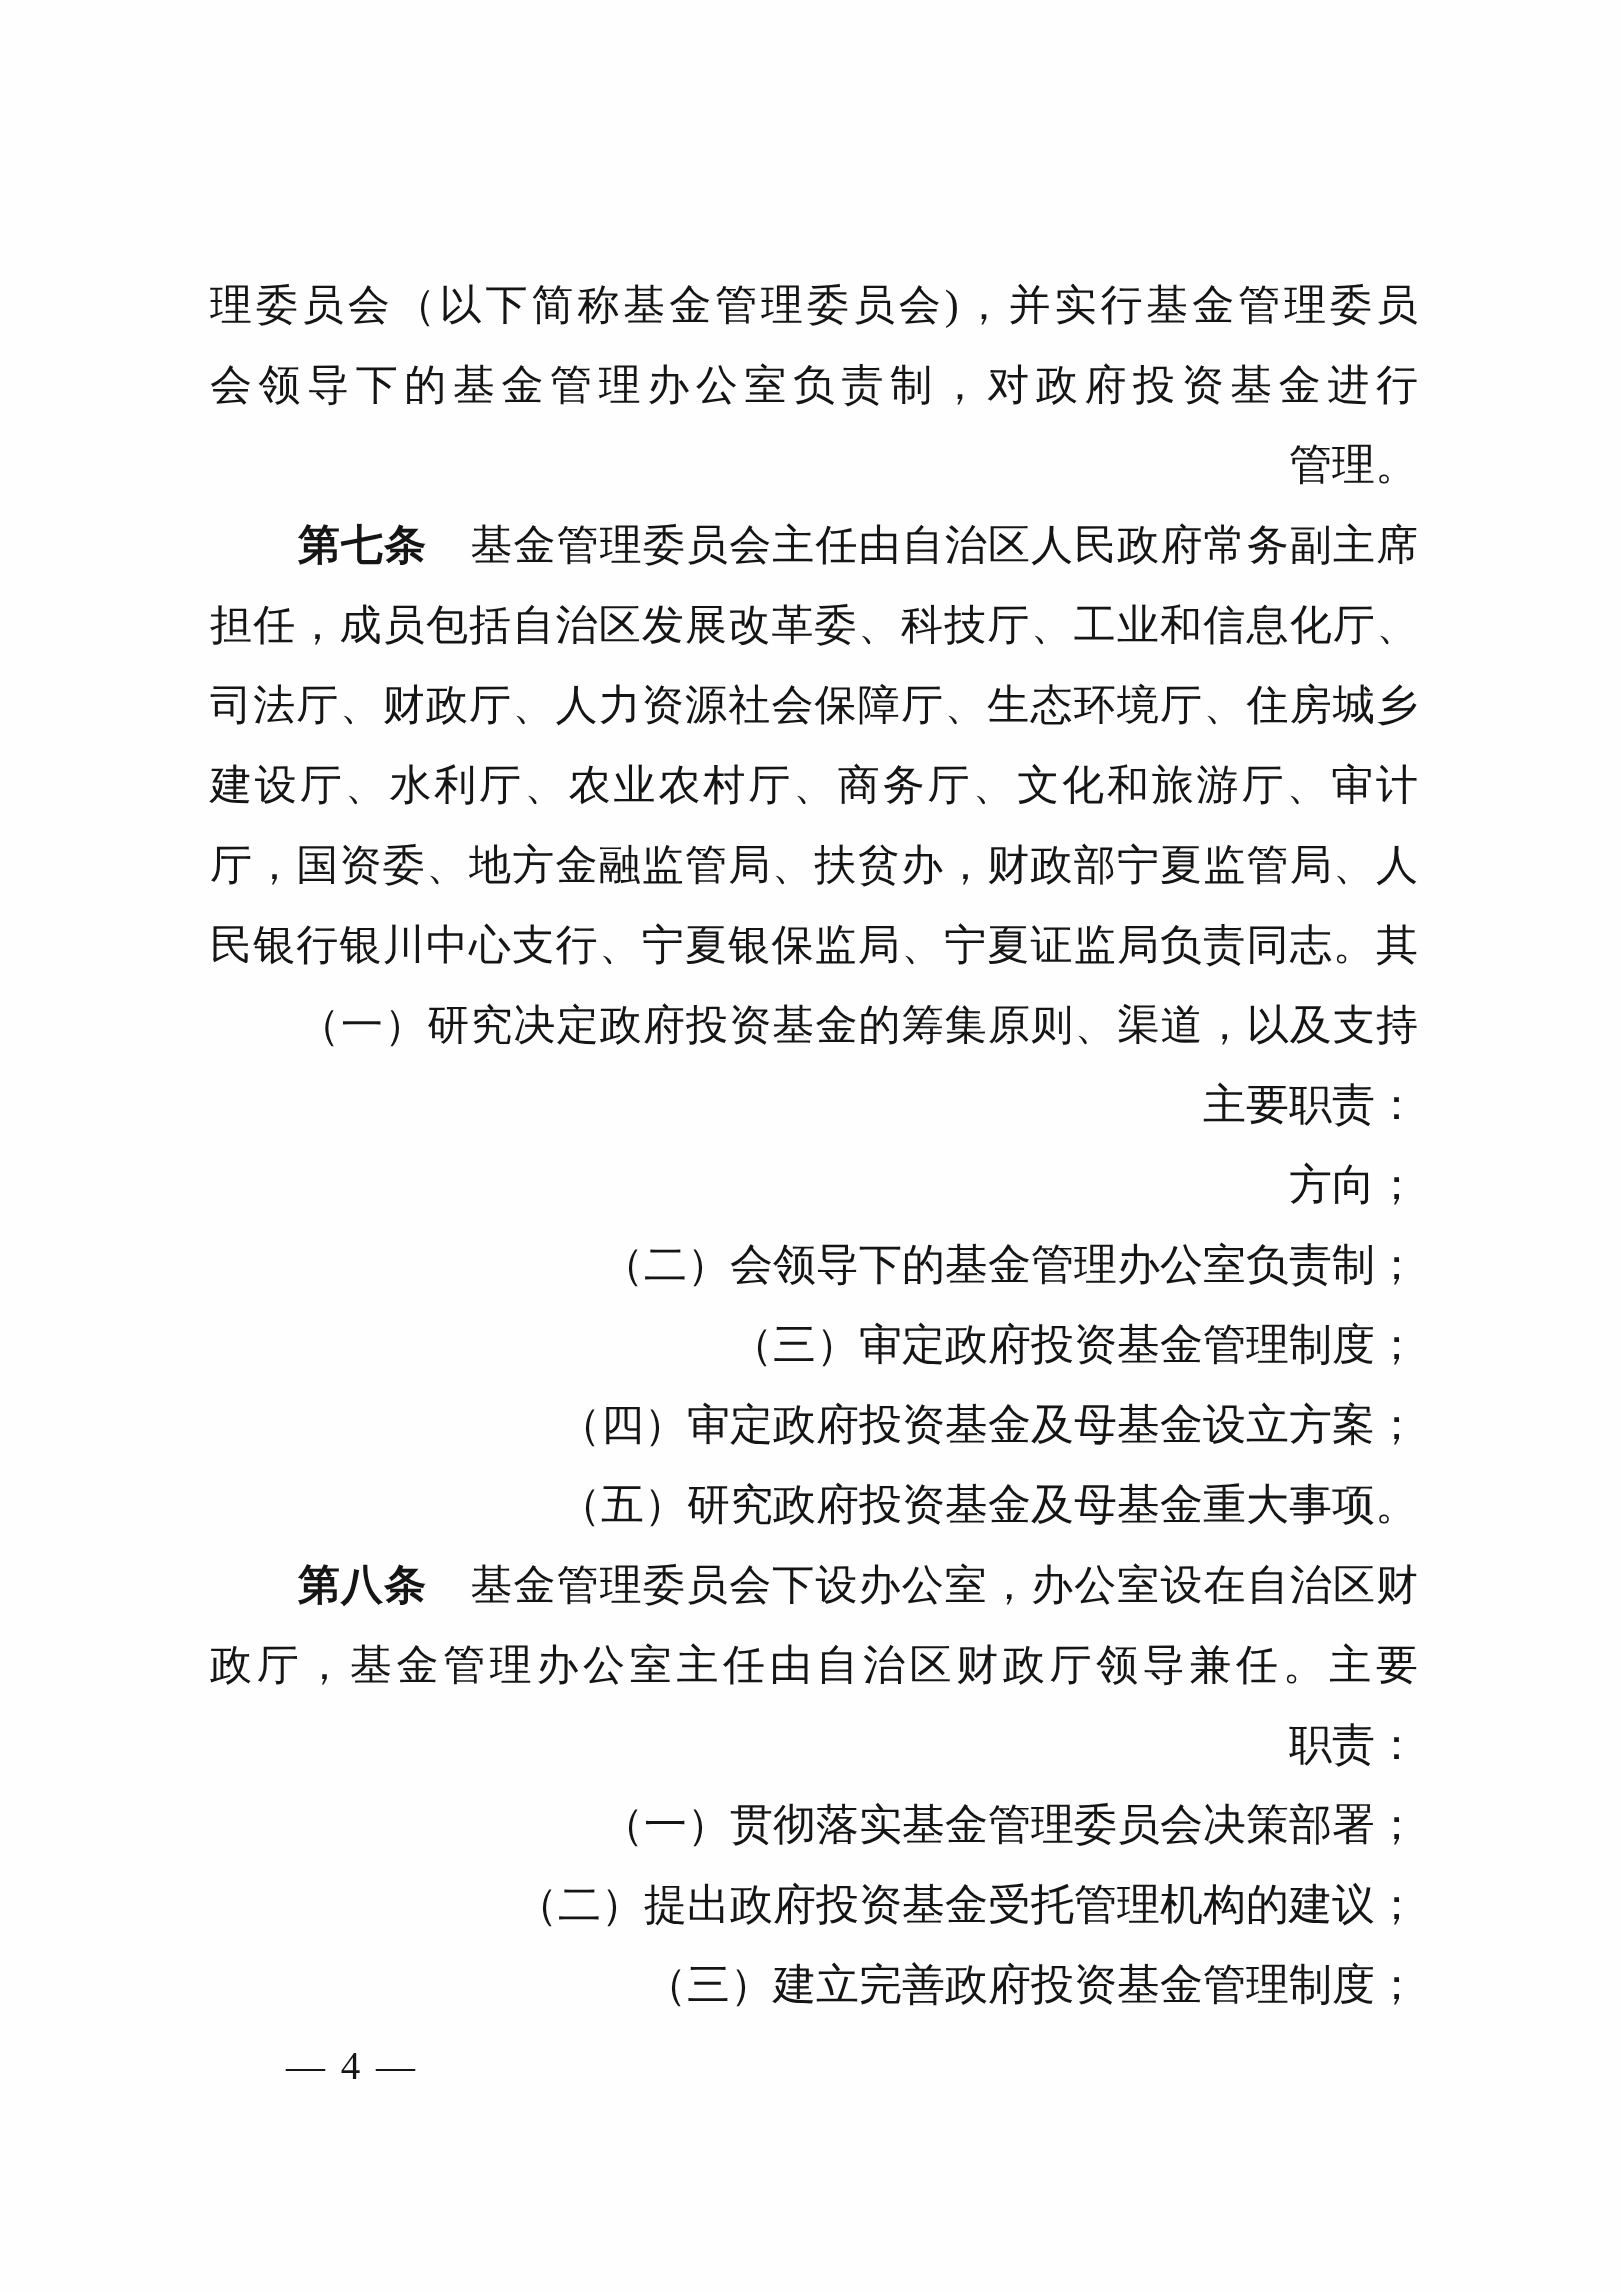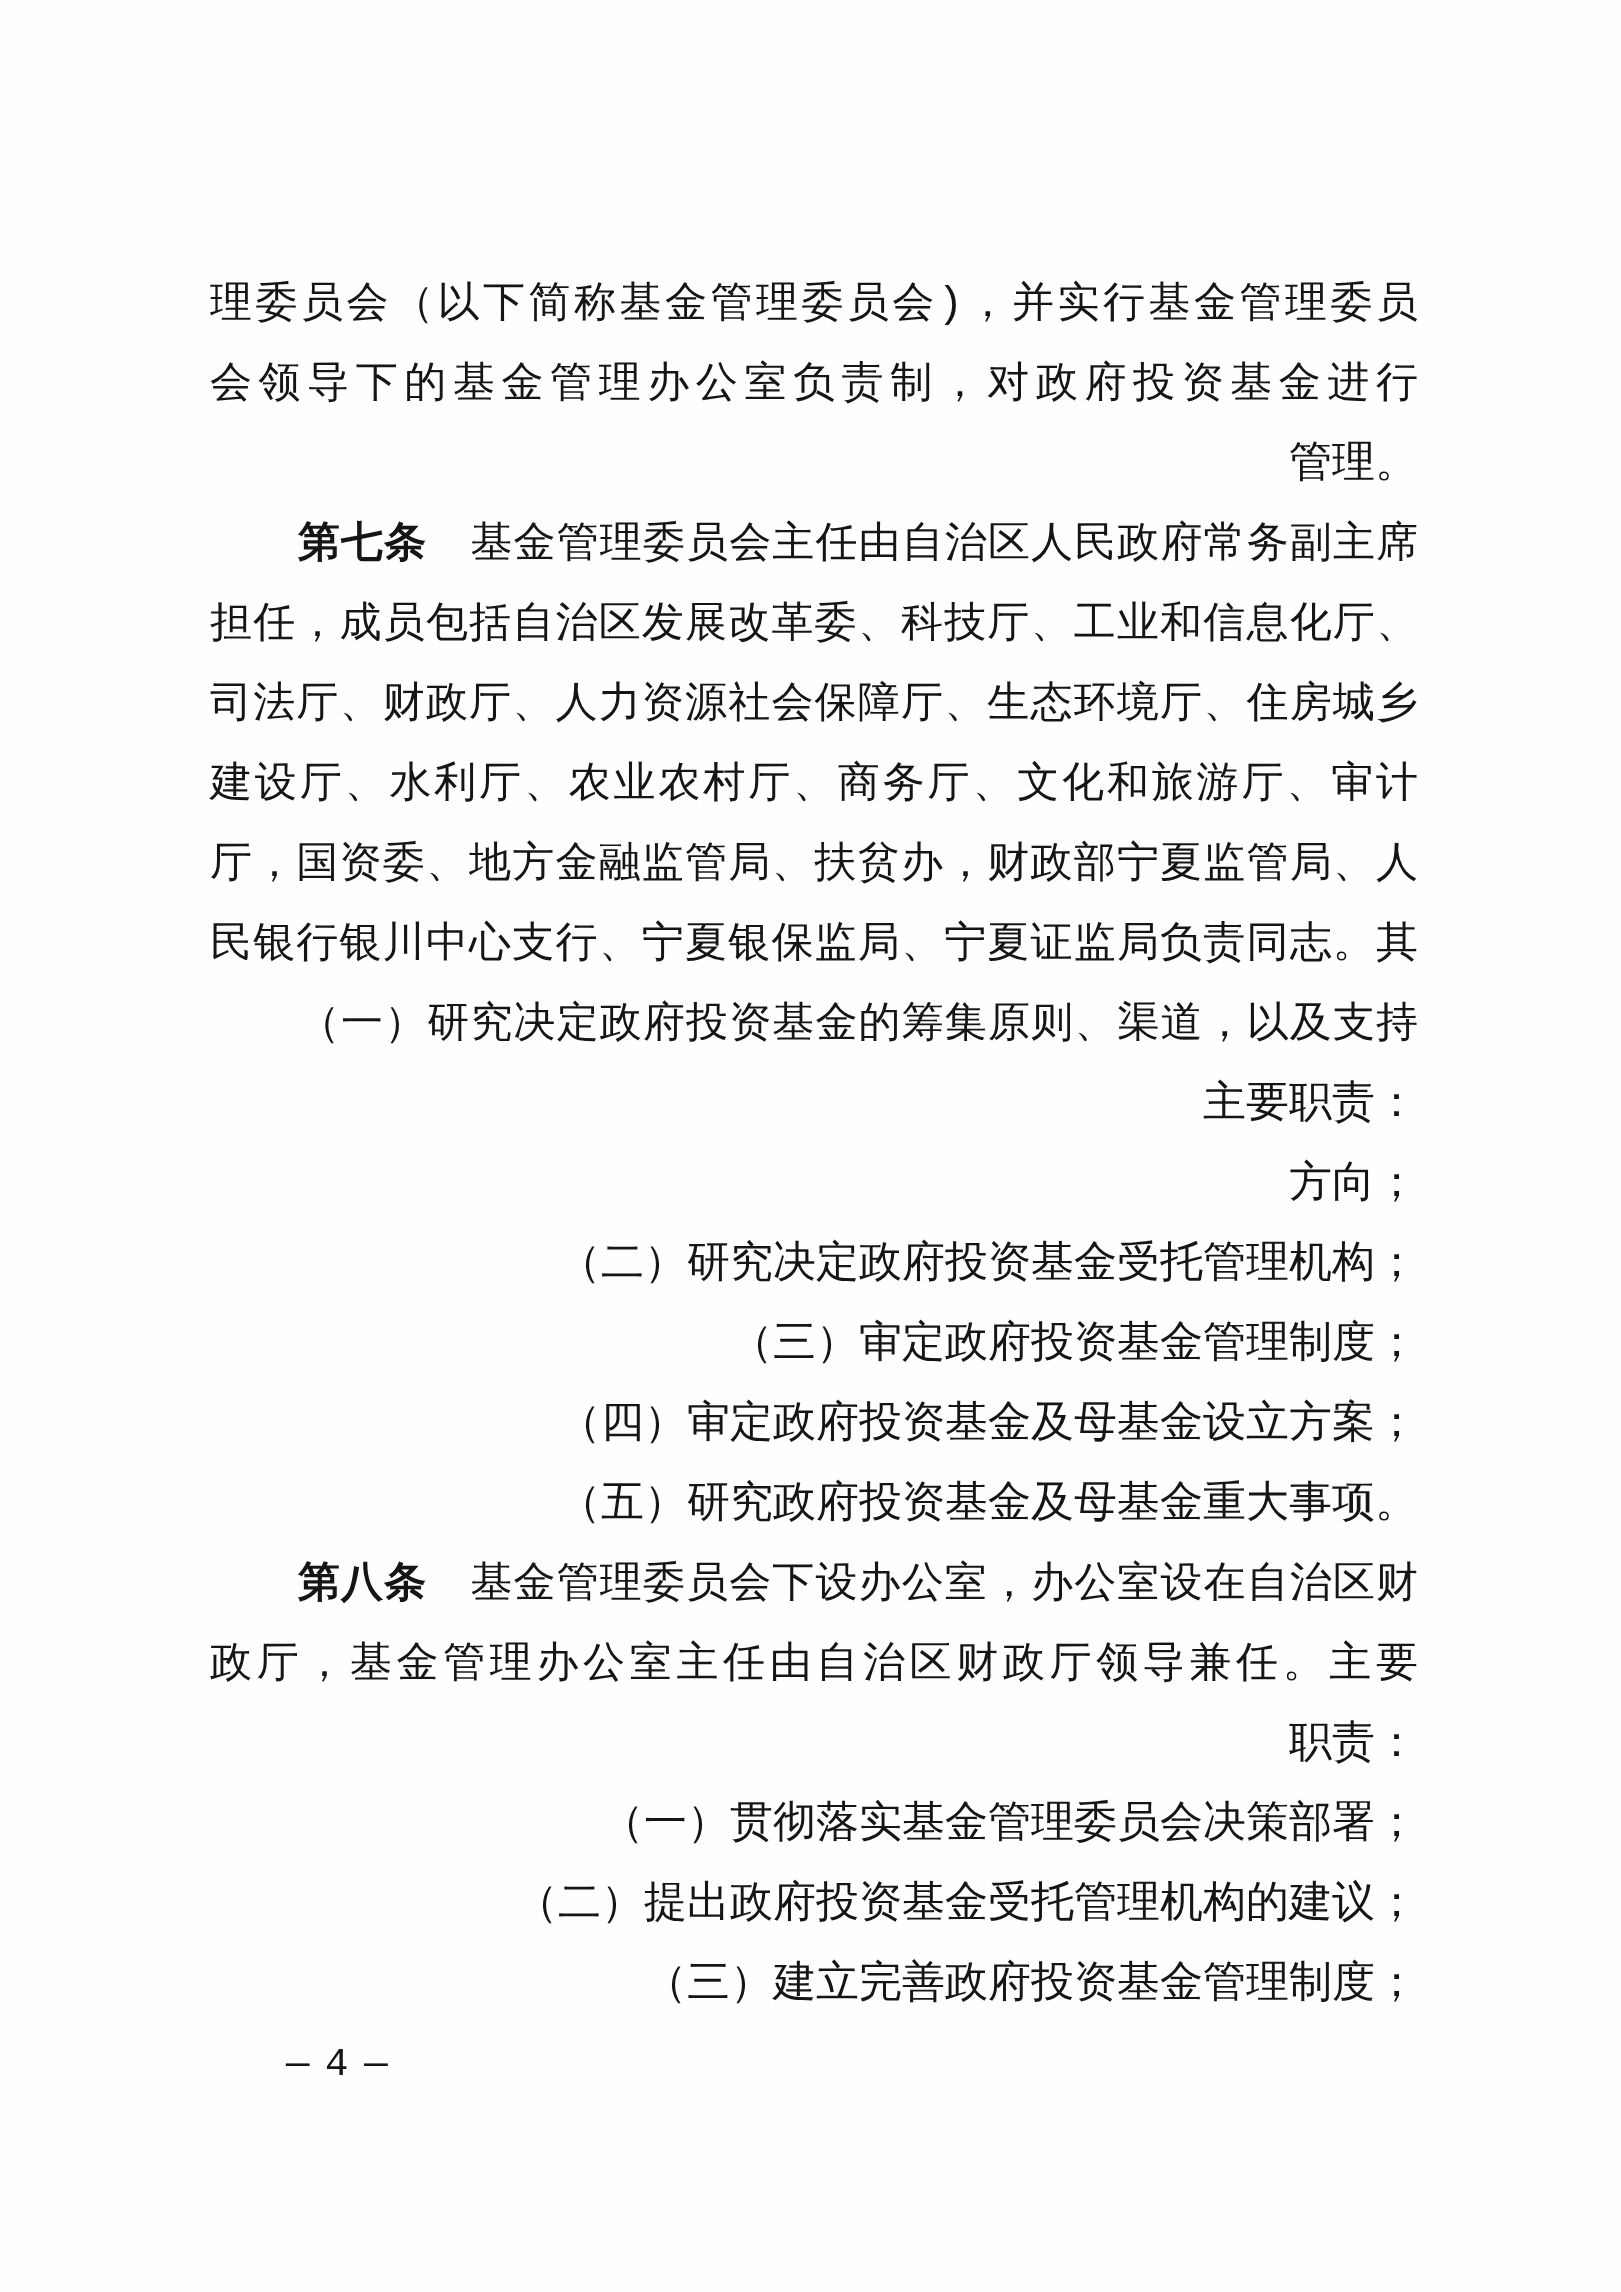--- a/index.html
+++ b/index.html
@@ -1,21 +1,21 @@
 <!DOCTYPE html>
 <html><head>
 <meta charset="utf-8">
 <style>
   html, body { margin: 0; padding: 0; background: #ffffff; }
   .page {
     position: relative;
     width: 1621px;
     height: 2293px;
     background: #fefefe;
-    font-family: Liberation Mono, monospace;
+    font-family: Liberation Serif, serif;
     color: #151515;
     overflow: hidden;
   }
   .content {
     position: absolute;
     left: 210px;
     top: 265px;
     width: 1208px;
   }
   .line {
@@ -57,21 +57,21 @@
     <div class="line"><span>管理。</span></div>
     <div class="line j indent"><span class="b">第七条</span><span>　基金管理委员会主任由自治区人民政府常务副主席</span></div>
     <div class="line j"><span>担任，成员包括自治区发展改革委、科技厅、工业和信息化厅、</span></div>
     <div class="line j"><span>司法厅、财政厅、人力资源社会保障厅、生态环境厅、住房城乡</span></div>
     <div class="line j"><span>建设厅、水利厅、农业农村厅、商务厅、文化和旅游厅、审计</span></div>
     <div class="line j"><span>厅，国资委、地方金融监管局、扶贫办，财政部宁夏监管局、人</span></div>
     <div class="line j"><span>民银行银川中心支行、宁夏银保监局、宁夏证监局负责同志。其</span></div>
     <div class="line j indent"><span>（一）研究决定政府投资基金的筹集原则、渠道，以及支持</span></div>
     <div class="line"><span>主要职责：</span></div>
     <div class="line"><span>方向；</span></div>
-    <div class="line indent"><span>（二）研究决定政府投资基金受托管理机构；</span></div>
+    <div class="line indent"><span>（二）会领导下的基金管理办公室负责制；</span></div>
     <div class="line indent"><span>（三）审定政府投资基金管理制度；</span></div>
     <div class="line indent"><span>（四）审定政府投资基金及母基金设立方案；</span></div>
     <div class="line indent"><span>（五）研究政府投资基金及母基金重大事项。</span></div>
     <div class="line j indent"><span class="b">第八条</span><span>　基金管理委员会下设办公室，办公室设在自治区财</span></div>
     <div class="line j"><span>政厅，基金管理办公室主任由自治区财政厅领导兼任。主要</span></div>
     <div class="line"><span>职责：</span></div>
     <div class="line indent"><span>（一）贯彻落实基金管理委员会决策部署；</span></div>
     <div class="line indent"><span>（二）提出政府投资基金受托管理机构的建议；</span></div>
     <div class="line indent"><span>（三）建立完善政府投资基金管理制度；</span></div>
   </div>

